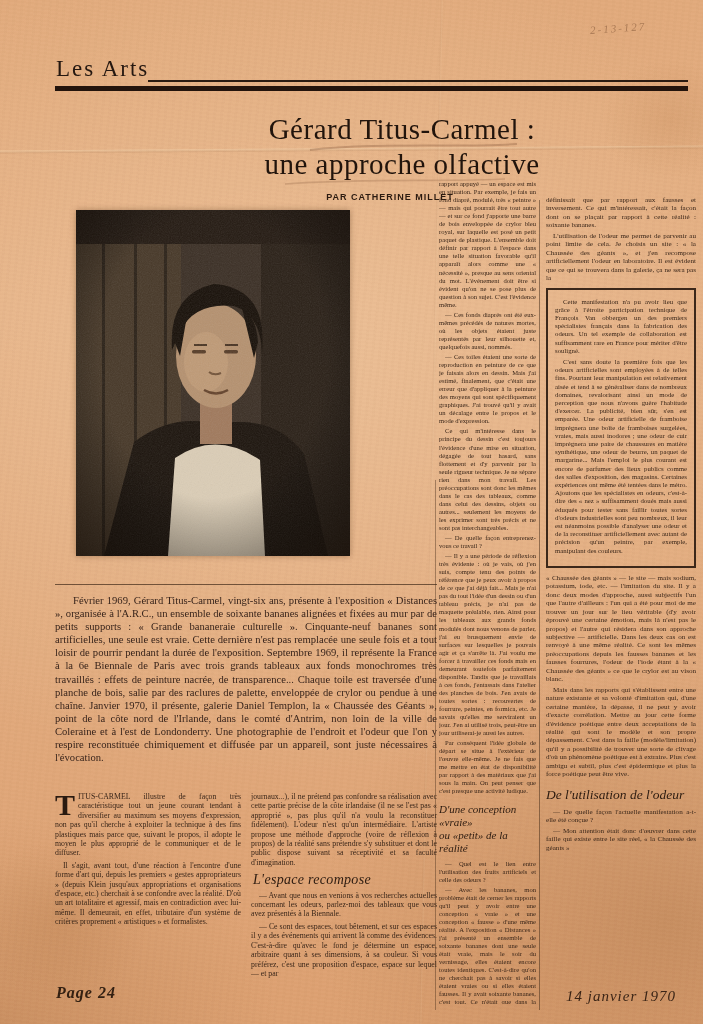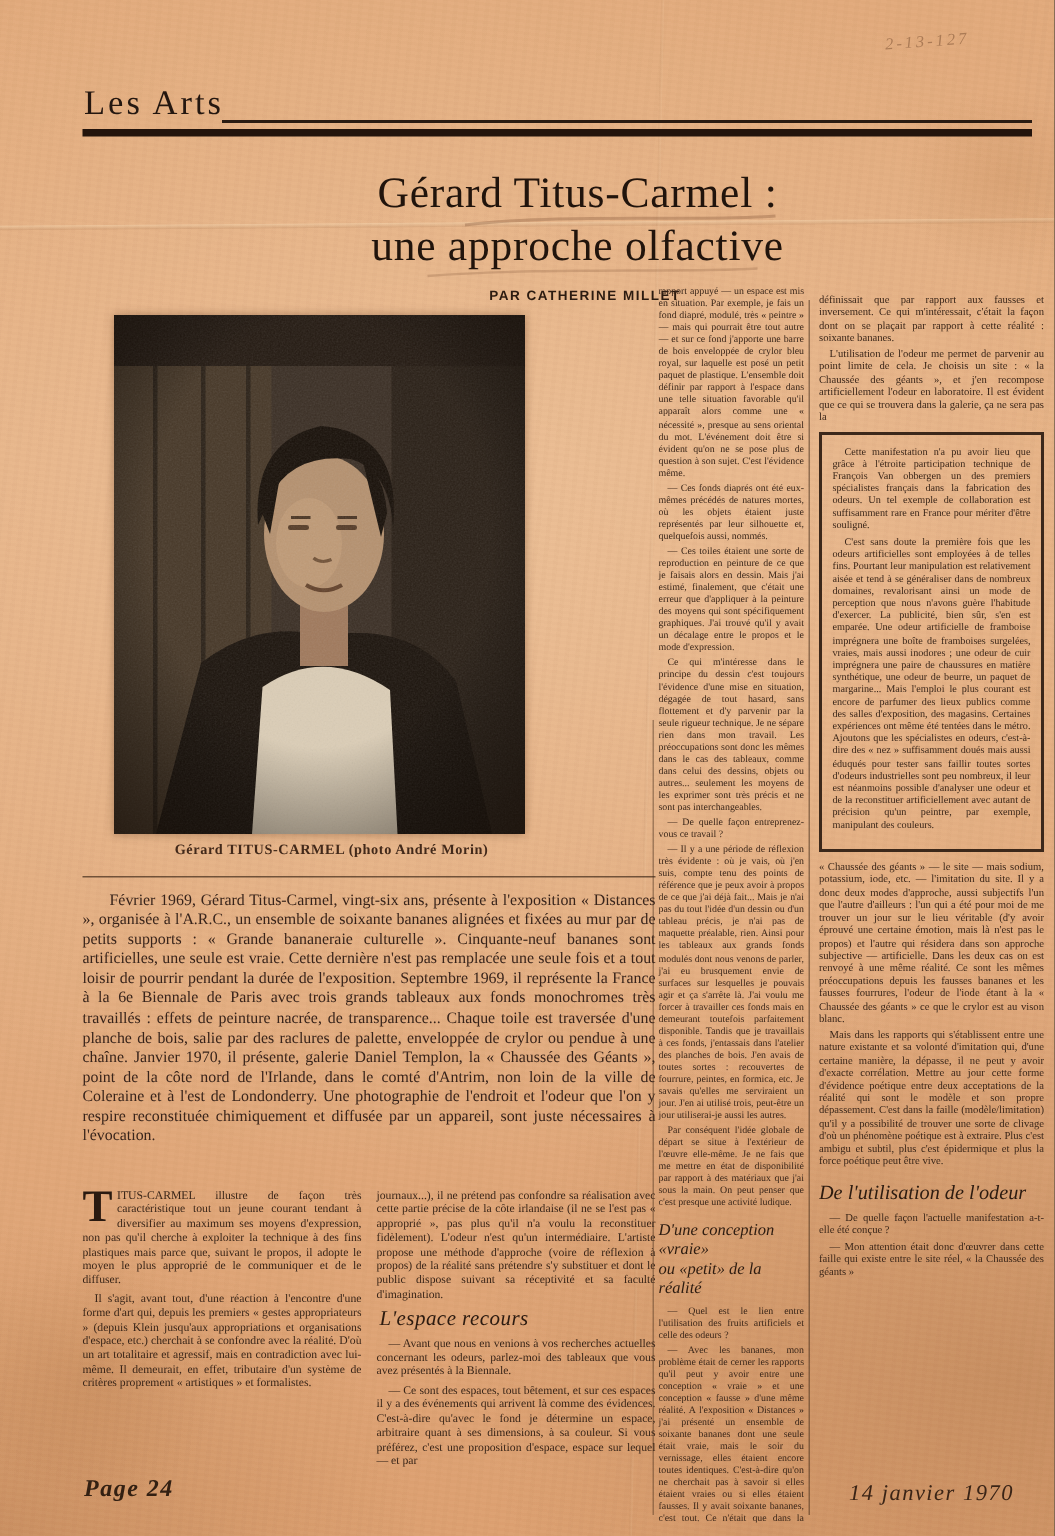--- a/index.html
+++ b/index.html
@@ -19,40 +19,40 @@
   .crease1{position:absolute;left:0;top:148px;width:703px;height:3px;background:linear-gradient(180deg,rgba(255,235,200,.35),rgba(110,60,25,.12));transform:rotate(-.4deg);}
   .crease2{position:absolute;left:430px;top:0;width:2px;height:1024px;background:linear-gradient(90deg,rgba(110,60,25,.10),rgba(255,235,200,.18));transform:rotate(1.2deg);opacity:.6;}
   .stain1{position:absolute;left:-30px;top:840px;width:180px;height:160px;border-radius:50%;background:radial-gradient(closest-side,rgba(150,90,40,.14),rgba(0,0,0,0));}
   .stain2{position:absolute;left:600px;top:60px;width:140px;height:120px;border-radius:50%;background:radial-gradient(closest-side,rgba(150,90,40,.12),rgba(0,0,0,0));}
 
   .section-label{position:absolute;left:56px;top:56px;font-size:23px;letter-spacing:2px;color:#241710;}
   .rule-thin{position:absolute;left:148px;top:80px;width:540px;height:2px;background:#2a1b11;}
   .rule-thick{position:absolute;left:55px;top:86px;width:633px;height:5px;background:#23140c;}
   .annotation{position:absolute;left:590px;top:22px;font-size:11px;font-style:italic;color:#a2734f;transform:rotate(-4deg);letter-spacing:2px;opacity:.85;}
 
-  .title{position:absolute;left:205px;top:112px;width:360px;text-align:center;color:#21140c;}
+  .title{position:absolute;left:222px;top:112px;width:360px;text-align:center;color:#21140c;}
   .title .l1{font-size:29px;letter-spacing:.5px;line-height:34px;}
   .title .l2{font-size:29px;letter-spacing:.5px;line-height:36px;}
   .underline-svg{position:absolute;left:255px;top:142px;width:280px;height:50px;pointer-events:none;opacity:.55;}
   .byline{position:absolute;left:210px;top:192px;width:360px;text-align:center;font-family:"Liberation Sans",sans-serif;font-size:9px;font-weight:bold;letter-spacing:1px;color:#2c1b10;}
 
   .photo{position:absolute;left:76px;top:210px;width:274px;height:346px;box-shadow:0 0 6px rgba(60,30,10,.35);}
   .caption{position:absolute;left:56px;top:562px;width:330px;text-align:center;font-size:9.5px;font-weight:bold;letter-spacing:.4px;color:#42291a;}
   .rule-caption{position:absolute;left:55px;top:584px;width:382px;height:1px;background:rgba(50,30,15,.65);}
 
   .intro{position:absolute;left:55px;top:594px;width:382px;font-size:10.6px;line-height:13.1px;text-align:justify;text-indent:18px;color:#38241b;}
 
   .leftblock{position:absolute;left:55px;top:792px;width:382px;display:flex;gap:10px;}
   .lcol{width:186px;font-size:7.8px;line-height:9.4px;text-align:justify;}
   .lcol p{margin:0 0 3px 0;text-indent:8px;}
   .lcol p.noindent{text-indent:0;}
   .dropcap{float:left;font-size:30px;line-height:26px;padding-right:3px;color:#2a1a10;font-weight:bold;}
   .subhead-mid{font-style:italic;font-size:14px;margin:8px 0 6px 2px;color:#2c1b10;letter-spacing:.3px;}
 
-  .col3{position:absolute;left:439px;top:191px;width:97px;height:824px;overflow:hidden;font-size:6.6px;line-height:8.05px;text-align:justify;}
+  .col3{position:absolute;left:439px;top:180px;width:97px;height:824px;overflow:hidden;font-size:6.6px;line-height:8.05px;text-align:justify;}
   .col3 p{margin:0 0 2px 0;text-indent:6px;}
   .col3 p.noindent{text-indent:0;}
   .col4{position:absolute;left:546px;top:196px;width:150px;height:812px;overflow:hidden;font-size:7.1px;line-height:8.45px;text-align:justify;}
   .col4 p{margin:0 0 2px 0;text-indent:7px;}
   .col4 p.noindent{text-indent:0;}
   .q{}
   .subhead-sm{font-style:italic;font-size:11px;line-height:13px;margin:7px 0 5px 0;text-align:left;color:#2c1b10;}
   .subhead-lg{font-style:italic;font-size:13.5px;line-height:15px;margin:8px 0 6px 0;text-align:left;color:#2c1b10;}
 
   .inset-box{border:2px solid #3c281a;padding:8px 7px;margin:5px 0 6px 0;font-size:6.8px;line-height:8.2px;}
@@ -119,33 +119,32 @@
     <rect x="116" y="140" width="14" height="3.4" rx="1.6" fill="#4b3320" opacity=".9"></rect>
     <rect x="148" y="140" width="14" height="3.4" rx="1.6" fill="#4b3320" opacity=".9"></rect>
     <rect x="118" y="134" width="13" height="2" fill="#2e1d10" opacity=".8"></rect>
     <rect x="149" y="134" width="13" height="2" fill="#2e1d10" opacity=".8"></rect>
     <path d="M133,162 q5,4 12,1" stroke="#5e4028" stroke-width="2" fill="none" opacity=".8"></path>
     <path d="M128,180 q12,7 24,0" stroke="#5a3a24" stroke-width="2.6" fill="none" opacity=".9"></path>
     <rect width="274" height="346" filter="url(#noise)" opacity=".13"></rect>
     <rect width="274" height="346" fill="url(#vig)"></rect>
   </svg>
 
-  <div class="caption">Gérard TITUS-CARMEL (photo André Morin)</div>
   <div class="rule-caption"></div>
 
   <div class="intro">Février 1969, Gérard Titus-Carmel, vingt-six ans, présente à l'exposition « Distances », organisée à l'A.R.C., un ensemble de soixante bananes alignées et fixées au mur par de petits supports : « Grande bananeraie culturelle ». Cinquante-neuf bananes sont artificielles, une seule est vraie. Cette dernière n'est pas remplacée une seule fois et a tout loisir de pourrir pendant la durée de l'exposition. Septembre 1969, il représente la France à la 6e Biennale de Paris avec trois grands tableaux aux fonds monochromes très travaillés : effets de peinture nacrée, de transparence... Chaque toile est traversée d'une planche de bois, salie par des raclures de palette, enveloppée de crylor ou pendue à une chaîne. Janvier 1970, il présente, galerie Daniel Templon, la « Chaussée des Géants », point de la côte nord de l'Irlande, dans le comté d'Antrim, non loin de la ville de Coleraine et à l'est de Londonderry. Une photographie de l'endroit et l'odeur que l'on y respire reconstituée chimiquement et diffusée par un appareil, sont juste nécessaires à l'évocation.</div>
 
   <div class="leftblock">
     <div class="lcol">
       <p class="noindent"><span class="dropcap">T</span><span>ITUS-CARMEL illustre de façon très caractéristique tout un jeune courant tendant à diversifier au maximum ses moyens d'expression, non pas qu'il cherche à exploiter la technique à des fins plastiques mais parce que, suivant le propos, il adopte le moyen le plus approprié de le communiquer et de le diffuser.</span></p>
       <p>Il s'agit, avant tout, d'une réaction à l'encontre d'une forme d'art qui, depuis les premiers « gestes appropriateurs » (depuis Klein jusqu'aux appropriations et organisations d'espace, etc.) cherchait à se confondre avec la réalité. D'où un art totalitaire et agressif, mais en contradiction avec lui-même. Il demeurait, en effet, tributaire d'un système de critères proprement « artistiques » et formalistes.</p>
     </div>
     <div class="lcol">
       <p class="noindent">journaux...), il ne prétend pas confondre sa réalisation avec cette partie précise de la côte irlandaise (il ne se l'est pas « approprié », pas plus qu'il n'a voulu la reconstituer fidèlement). L'odeur n'est qu'un intermédiaire. L'artiste propose une méthode d'approche (voire de réflexion à propos) de la réalité sans prétendre s'y substituer et dont le public dispose suivant sa réceptivité et sa faculté d'imagination.</p>
-      <div class="subhead-mid">L'espace recours</div>
+      <div class="subhead-mid">L'espace recompose</div>
       <p class="q">— Avant que nous en venions à vos recherches actuelles concernant les odeurs, parlez-moi des tableaux que vous avez présentés à la Biennale.</p>
       <p>— Ce sont des espaces, tout bêtement, et sur ces espaces il y a des événements qui arrivent là comme des évidences. C'est-à-dire qu'avec le fond je détermine un espace, arbitraire quant à ses dimensions, à sa couleur. Si vous préférez, c'est une proposition d'espace, espace sur lequel — et par</p>
     </div>
   </div>
 
   <div class="col3">
     <p class="noindent">rapport appuyé — un espace est mis en situation. Par exemple, je fais un fond diapré, modulé, très « peintre » — mais qui pourrait être tout autre — et sur ce fond j'apporte une barre de bois enveloppée de crylor bleu royal, sur laquelle est posé un petit paquet de plastique. L'ensemble doit définir par rapport à l'espace dans une telle situation favorable qu'il apparaît alors comme une « nécessité », presque au sens oriental du mot. L'événement doit être si évident qu'on ne se pose plus de question à son sujet. C'est l'évidence même.</p>
     <p class="q">— Ces fonds diaprés ont été eux-mêmes précédés de natures mortes, où les objets étaient juste représentés par leur silhouette et, quelquefois aussi, nommés.</p>
     <p>— Ces toiles étaient une sorte de reproduction en peinture de ce que je faisais alors en dessin. Mais j'ai estimé, finalement, que c'était une erreur que d'appliquer à la peinture des moyens qui sont spécifiquement graphiques. J'ai trouvé qu'il y avait un décalage entre le propos et le mode d'expression.</p>
     <p>Ce qui m'intéresse dans le principe du dessin c'est toujours l'évidence d'une mise en situation, dégagée de tout hasard, sans flottement et d'y parvenir par la seule rigueur technique. Je ne sépare rien dans mon travail. Les préoccupations sont donc les mêmes dans le cas des tableaux, comme dans celui des dessins, objets ou autres... seulement les moyens de les exprimer sont très précis et ne sont pas interchangeables.</p>

